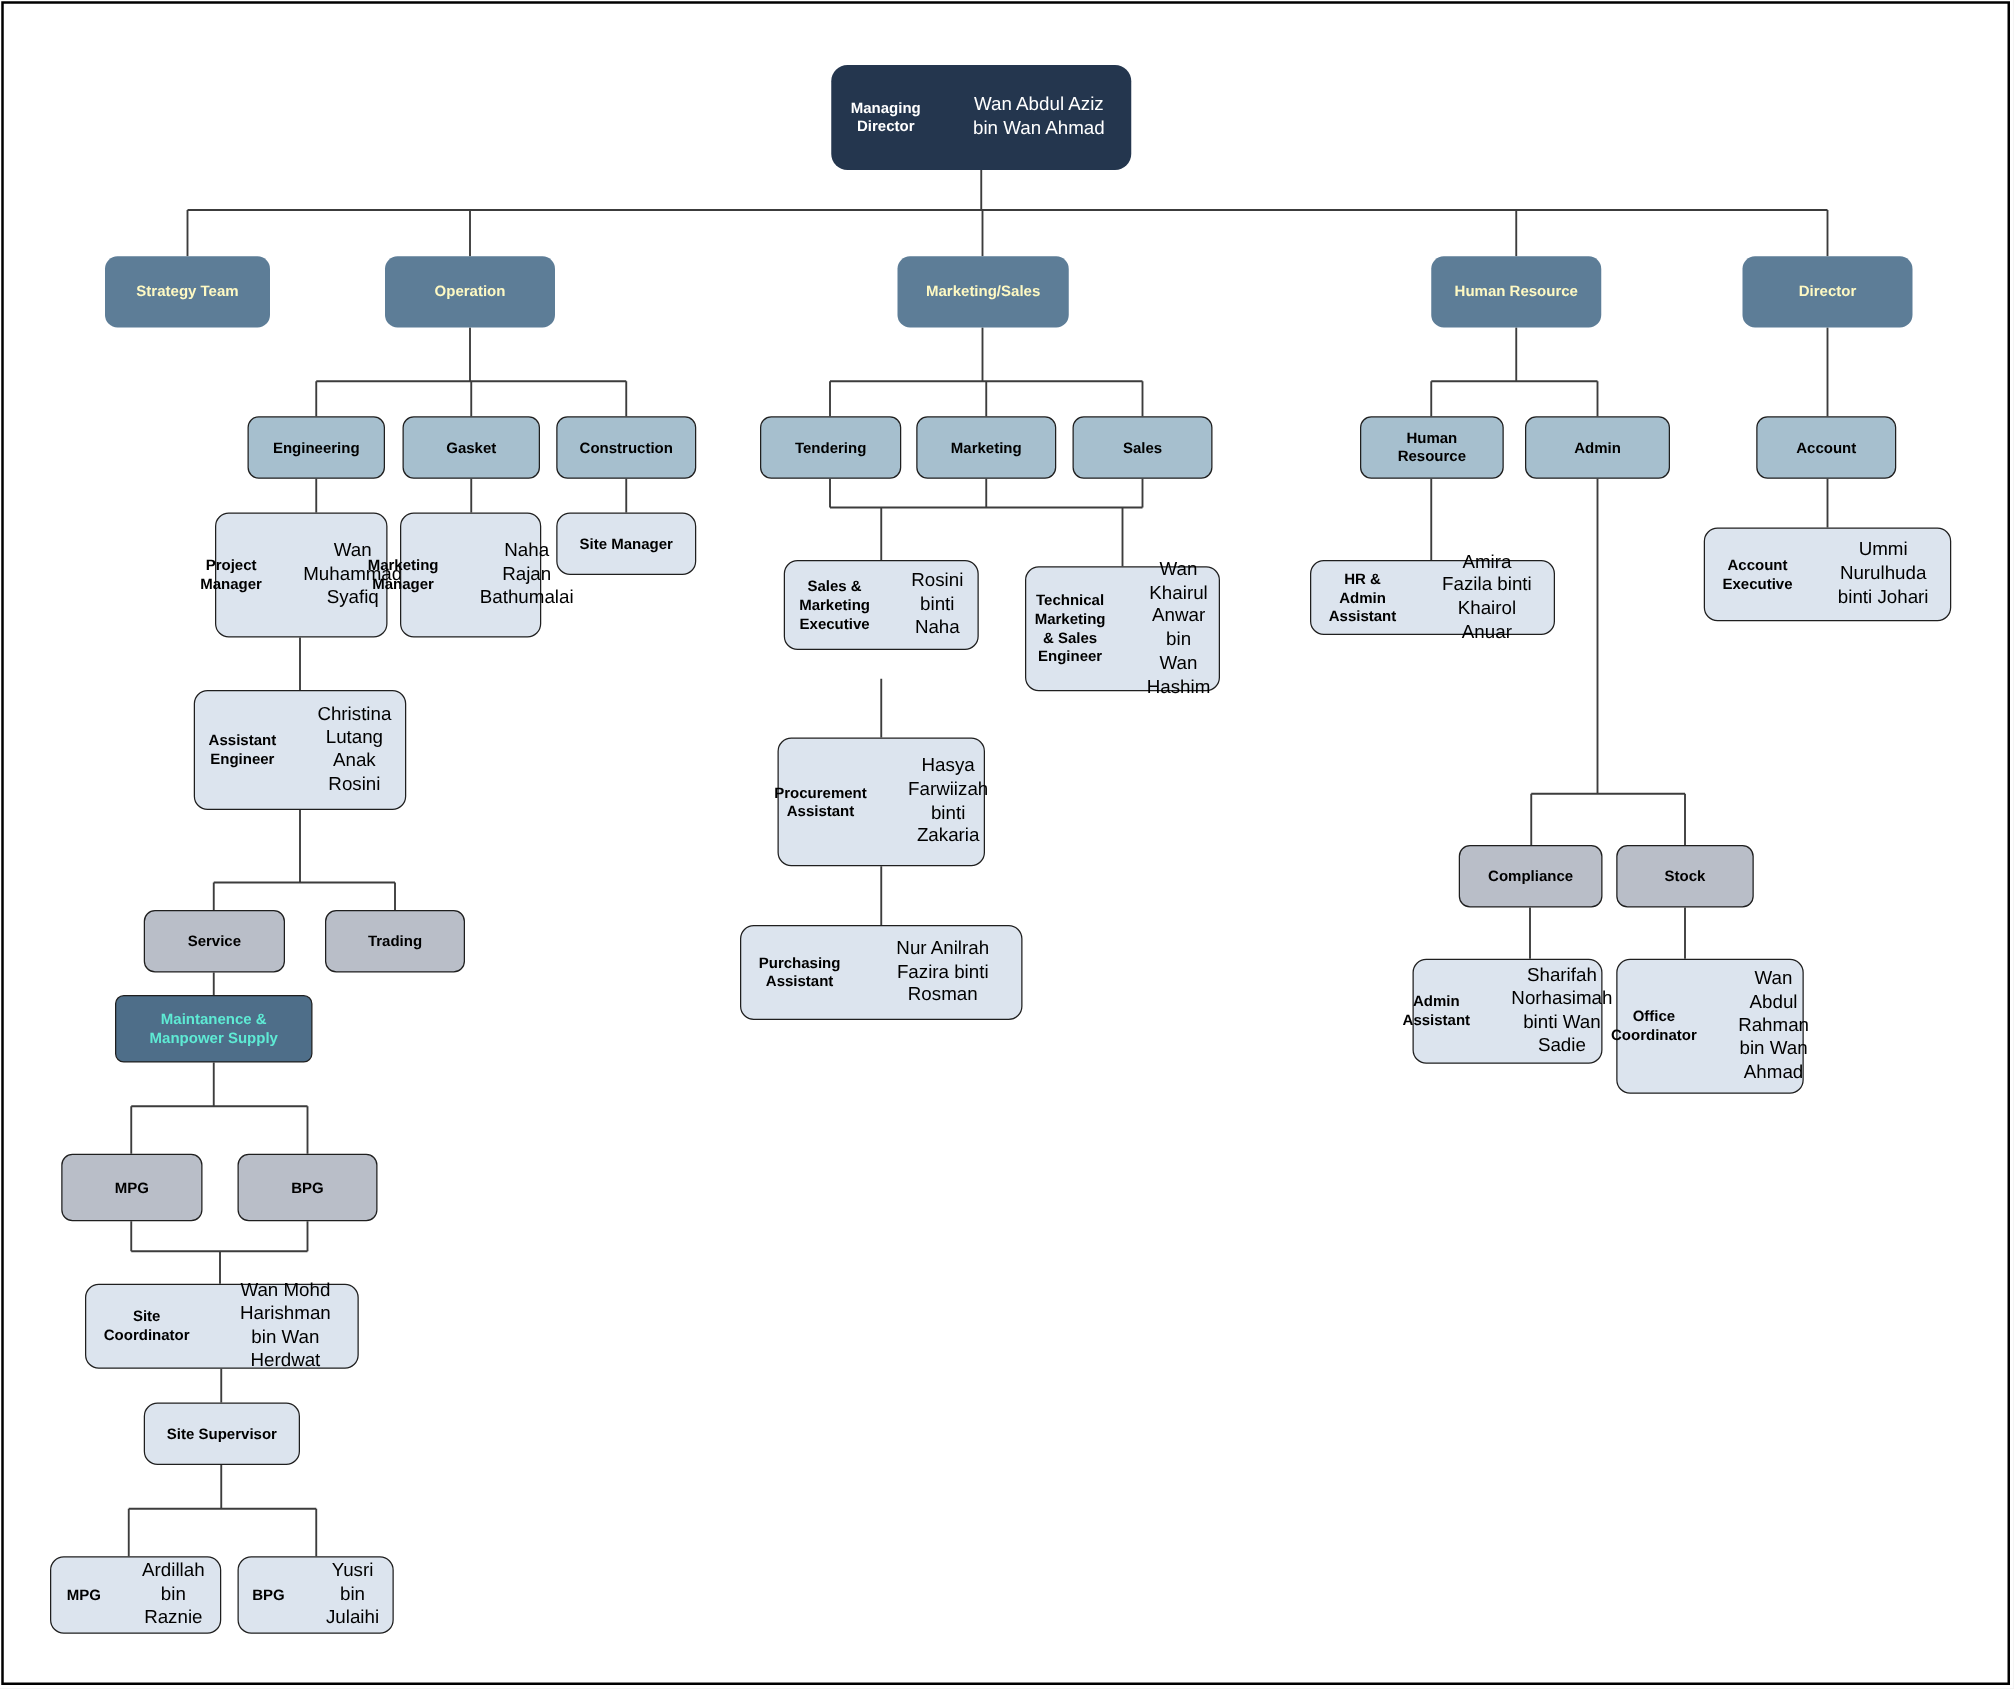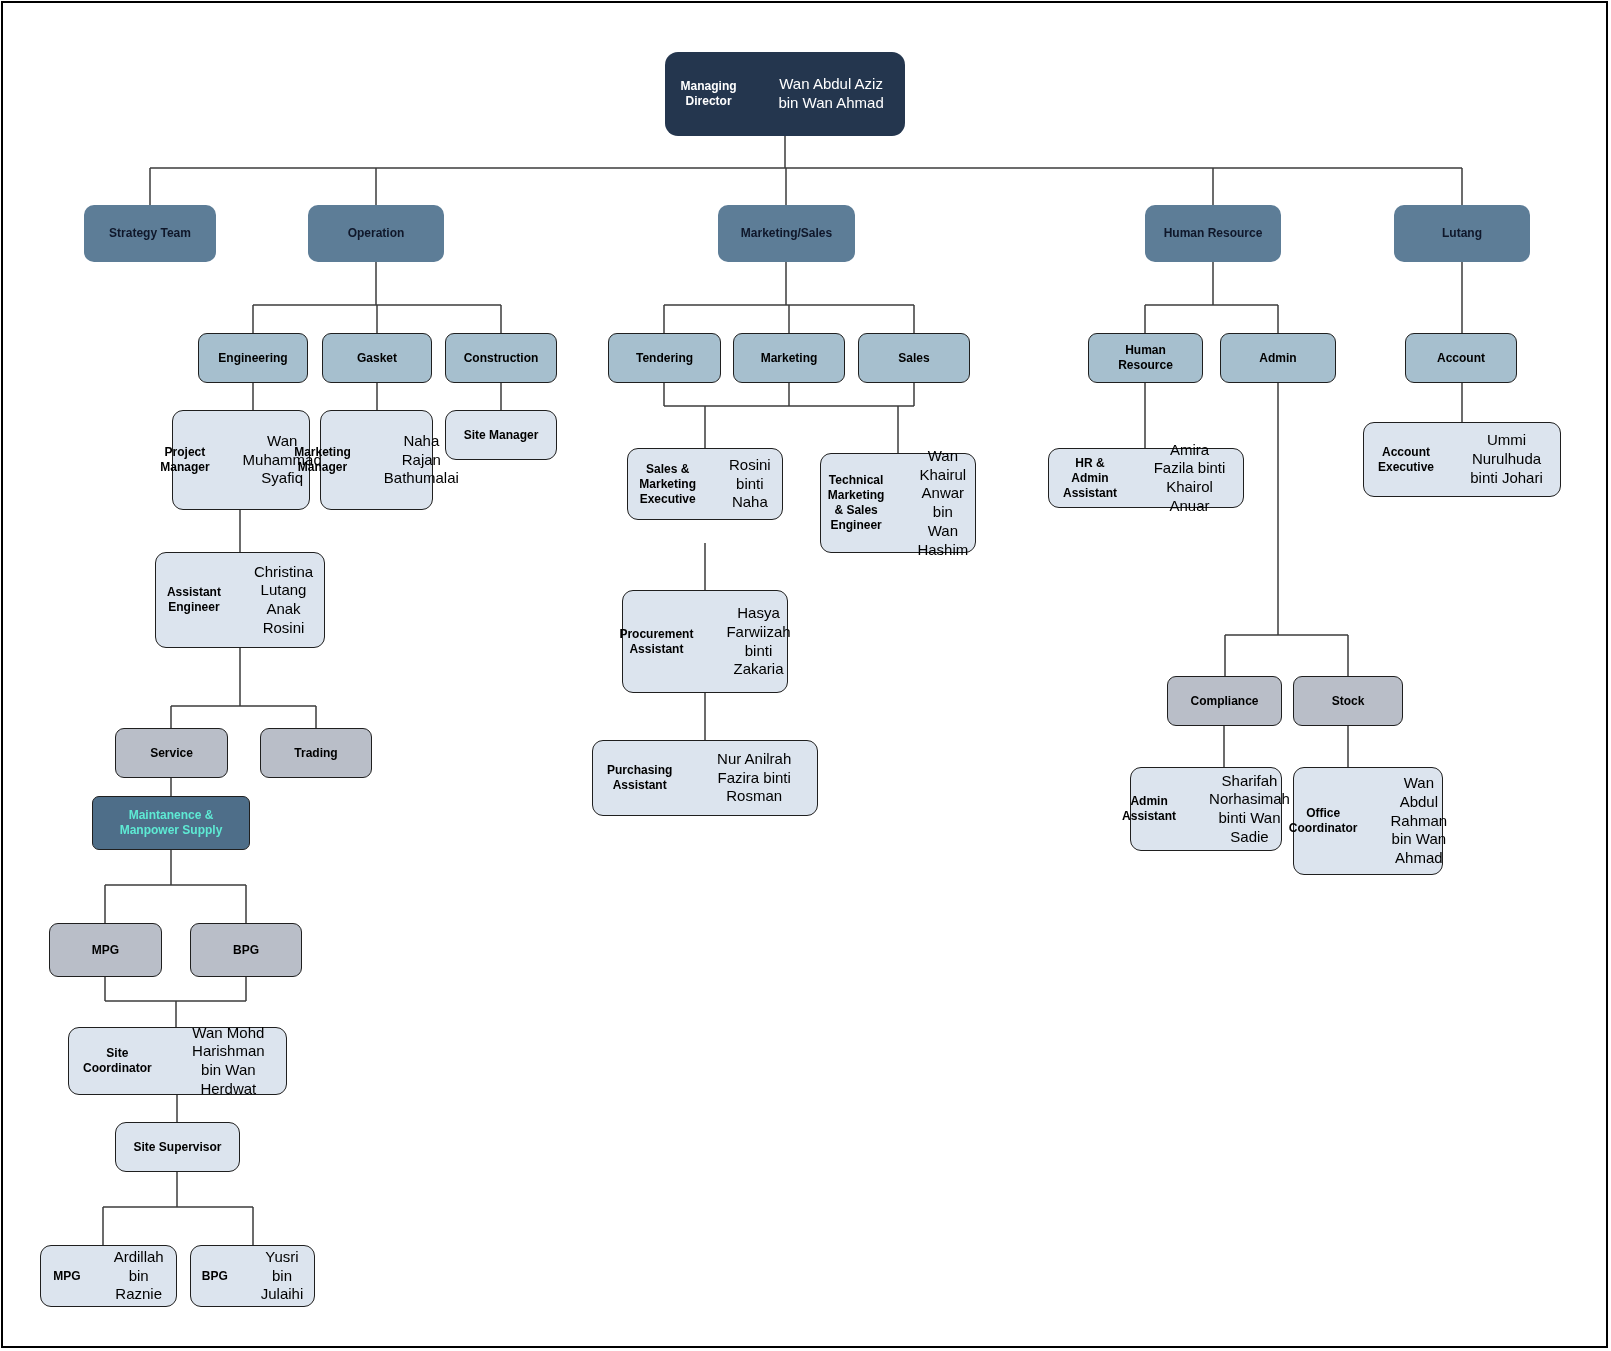--- a/index.html
+++ b/index.html
@@ -24,21 +24,21 @@
     text-align:center;
     padding:14px;
     border-radius:9px;
     line-height:1.25;
     color:#000;
     gap:33px;
   }
   .node .t{font-size:12px;font-weight:bold;}
   .node .s{font-size:15px;}
   .dark{background:var(--dark_navy,#24364e);color:#fff;border-radius:13px;}
-  .slate{background:var(--slate,#5d7d97);color:#0f172a;border-radius:10px;}
+  .slate{background:var(--slate,#5d7d97);color:#fef9c3;border-radius:10px;}
   .steel{background:var(--steel,#a6bfce);border:1.5px solid var(--node_border,#1f1f1f);}
   .light{background:var(--light,#dce4ee);border:1.5px solid var(--node_border,#1f1f1f);border-radius:11px;}
   .gray{background:var(--gray,#b9bec8);border:1.5px solid var(--node_border,#1f1f1f);}
   .navy2{background:var(--dark_slate,#4e6e89);color:#5eead4;border:1.5px solid var(--node_border,#1f1f1f);border-radius:7px;}
 </style>
 </head>
 <body>
 
 <div id="canvas">
 
@@ -78,21 +78,21 @@
   <div class="node slate" style="left:308px;top:205px;width:136px;height:57px">
     <div class="t">Operation</div>
   </div>
   <div class="node slate" style="left:718px;top:205px;width:137px;height:57px">
     <div class="t">Marketing/Sales</div>
   </div>
   <div class="node slate" style="left:1145px;top:205px;width:136px;height:57px">
     <div class="t">Human Resource</div>
   </div>
   <div class="node slate" style="left:1394px;top:205px;width:136px;height:57px">
-    <div class="t">Lutang</div>
+    <div class="t">Director</div>
   </div>
 
   <div class="node steel" style="left:198px;top:333px;width:110px;height:50px">
     <div class="t">Engineering</div>
   </div>
   <div class="node steel" style="left:322px;top:333px;width:110px;height:50px">
     <div class="t">Gasket</div>
   </div>
   <div class="node steel" style="left:445px;top:333px;width:112px;height:50px">
     <div class="t">Construction</div>

